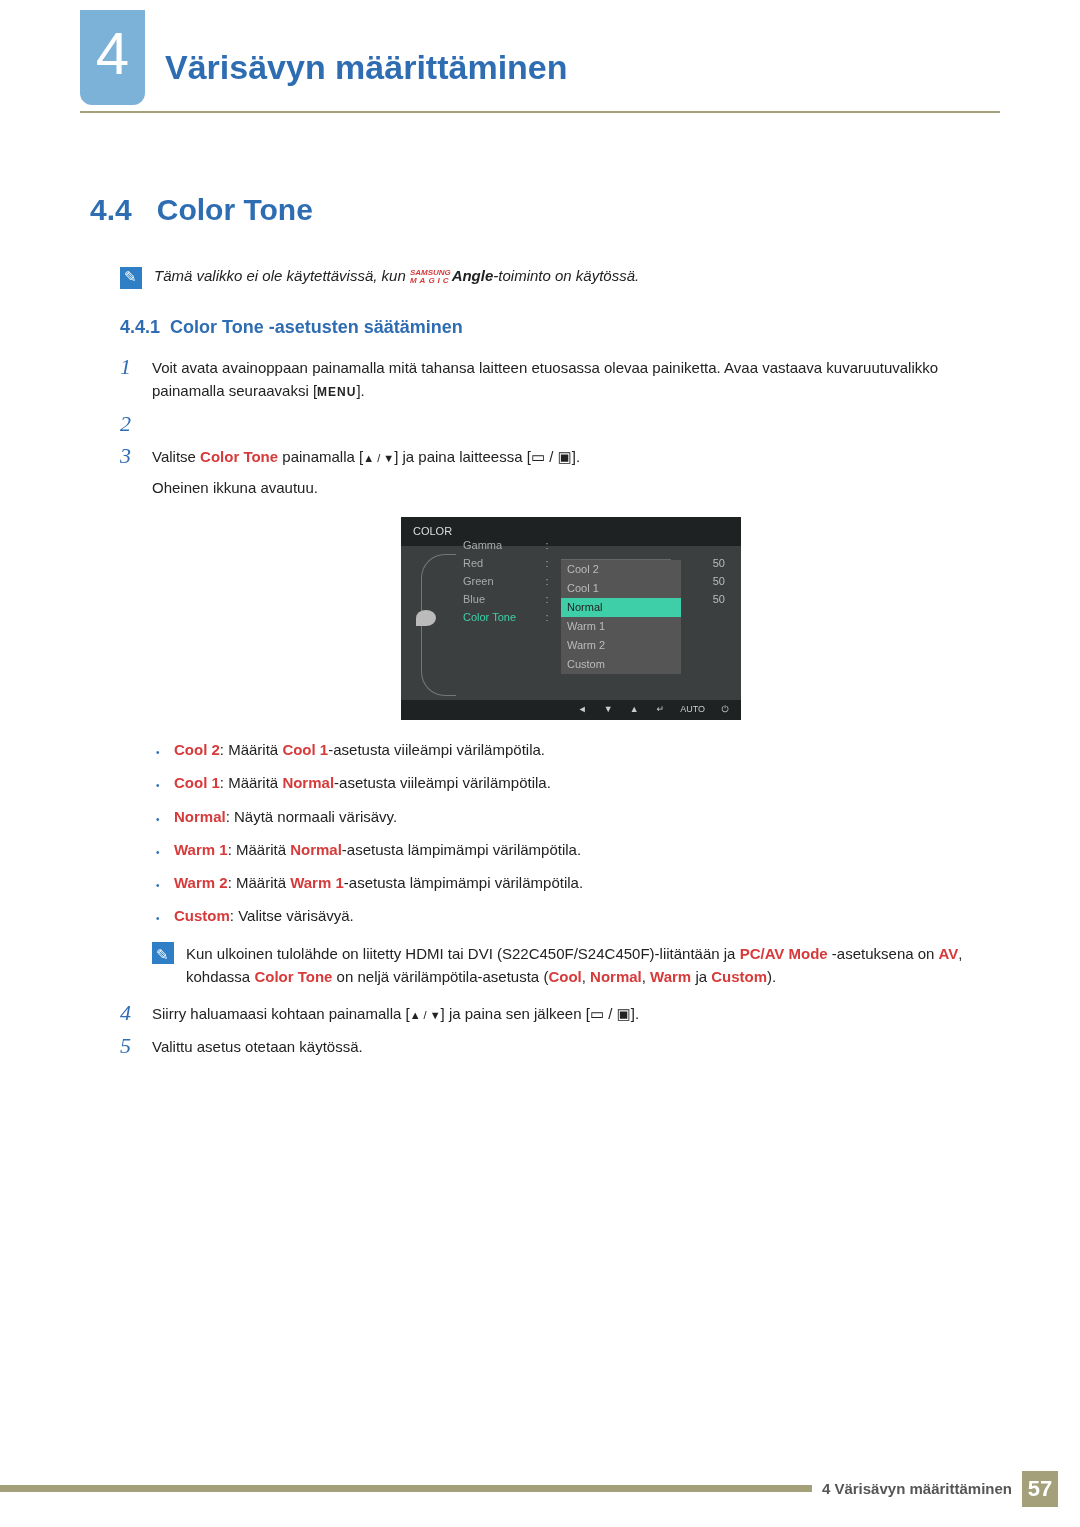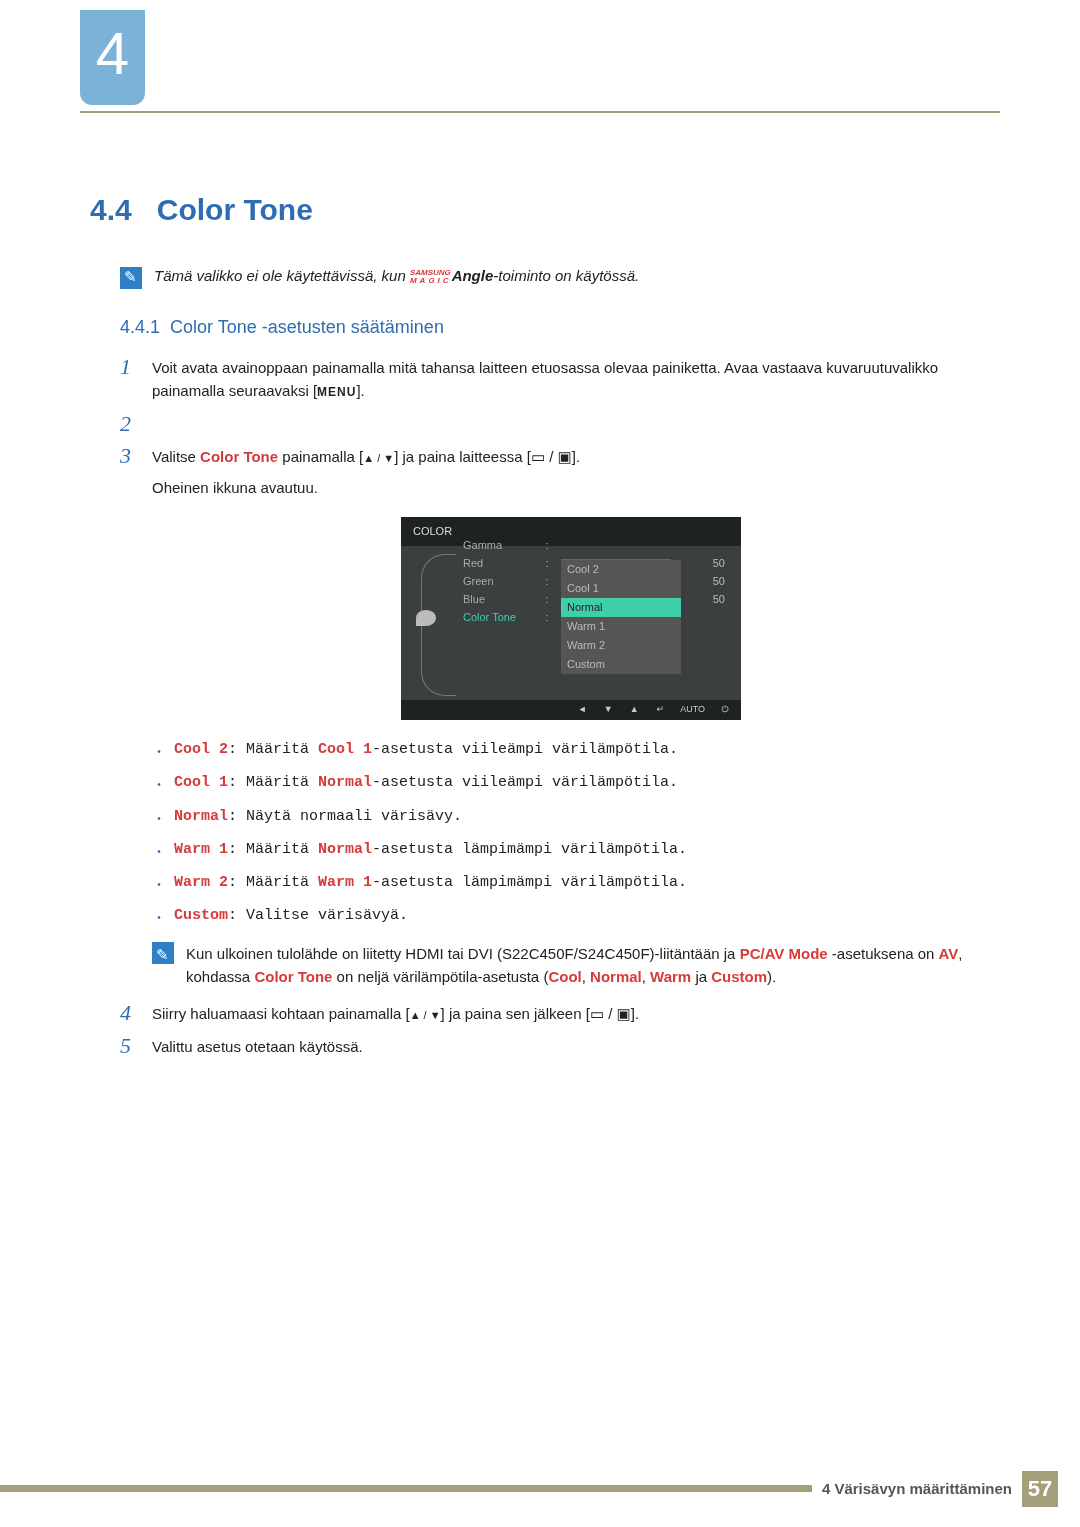--- a/index.html
+++ b/index.html
@@ -43,21 +43,21 @@
   }
   .section-title {
     color: #2f6db3;
     font-size: 30px;
     font-weight: bold;
     margin-bottom: 40px;
   }
   .subsection-title {
     color: #2f6db3;
     font-size: 18px;
-    font-weight: normal;
+    font-weight: bold;
     margin: 28px 0 18px 0;
   }
   .body-text { font-size: 15px; margin: 8px 0; }
   .intro-sub { margin-left: 30px; }
   .note-row {
     display: flex;
     align-items: flex-start;
     gap: 12px;
   }
   .note-icon {
@@ -102,40 +102,41 @@
   .osd-row .lbl { width: 80px; }
   .osd-row .col { width: 8px; text-align:center; }
   .osd-bar { background:#666; height:8px; width:110px; margin-left:10px; }
   .osd-val { margin-left:auto; padding-right:4px; color:#bbb;}
   .osd-row.sel .lbl { color:#3fcfa8; }
   .osd-options { background:#555; width: 120px; margin-left:10px; color:#bbb; }
   .osd-opt { padding: 1px 6px; }
   .osd-opt.hl { background:#3fcfa8; color:#222; }
   .osd-footer { background:#1f2222; height:20px; display:flex; justify-content:flex-end; gap:14px; align-items:center; padding:0 10px; color:#ccc; font-size:9px;}
   .osd-footer span { display:inline-block; min-width: 12px; text-align:center; }
-  ul.opts { list-style: none; padding-left: 4px; margin: 6px 0 14px 0; font-family: Liberation Mono, monospace; }
+  ul.opts { list-style: none; padding-left: 4px; margin: 6px 0 14px 0; }
   ul.opts li { position:relative; padding-left: 18px; margin: 10px 0; font-size:15px; }
   ul.opts li::before { content:"•"; color:#2f6db3; position:absolute; left:0; top:7px; font-size:10px; }
   .footer {
     margin-top: 360px;
     height: 40px;
     display:flex; justify-content:flex-end; align-items:center; gap:10px;
     padding-right: 22px;
   }
   .footer-bar { background:#a3a07a; height:7px; flex:1; }
   .footer-text { color:#555; font-size: 15px; font-weight:bold; }
   .footer-page { background:#a3a07a; color:#fff; width:36px; height:36px; display:flex; align-items:center; justify-content:center; font-size:22px; font-weight:bold; }
 </style>
 </head>
 <body>
 
 <div class="header">
   <div class="chapter-badge">
       <div>4</div>
     </div>
+  <div class="chapter-title">Värisävyn määrittäminen</div>
 </div>
 <div class="header-line"></div>
 
 <div class="content">
 
   <div class="section-title">
     <span>4.4</span>&nbsp;&nbsp;&nbsp;<span>Color Tone</span>
   </div>
 
 

